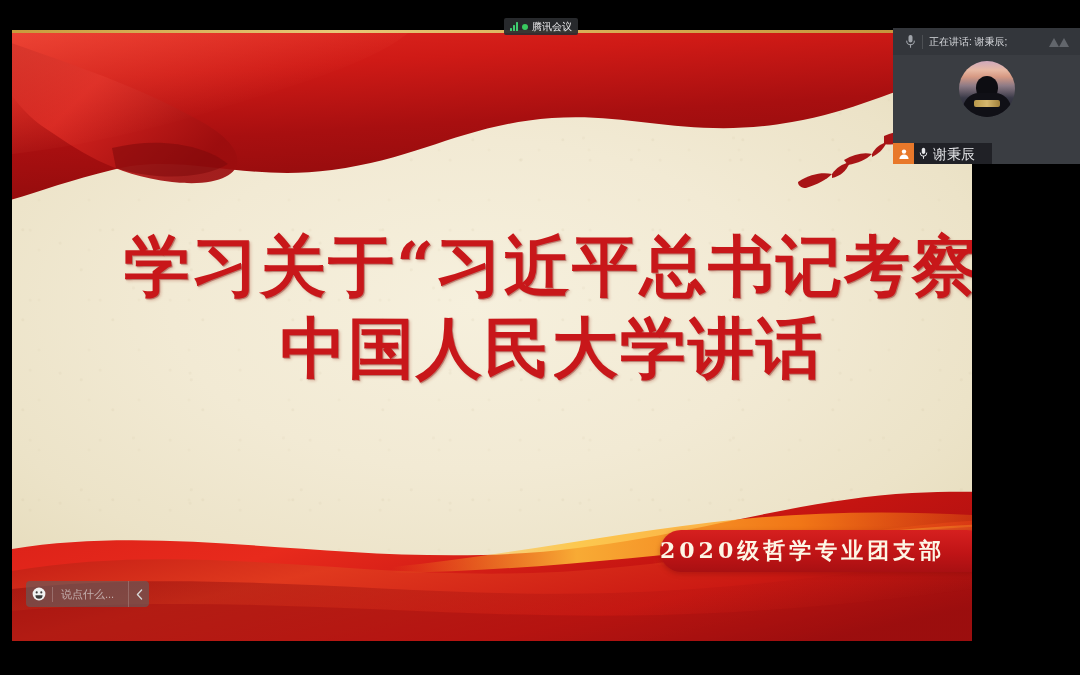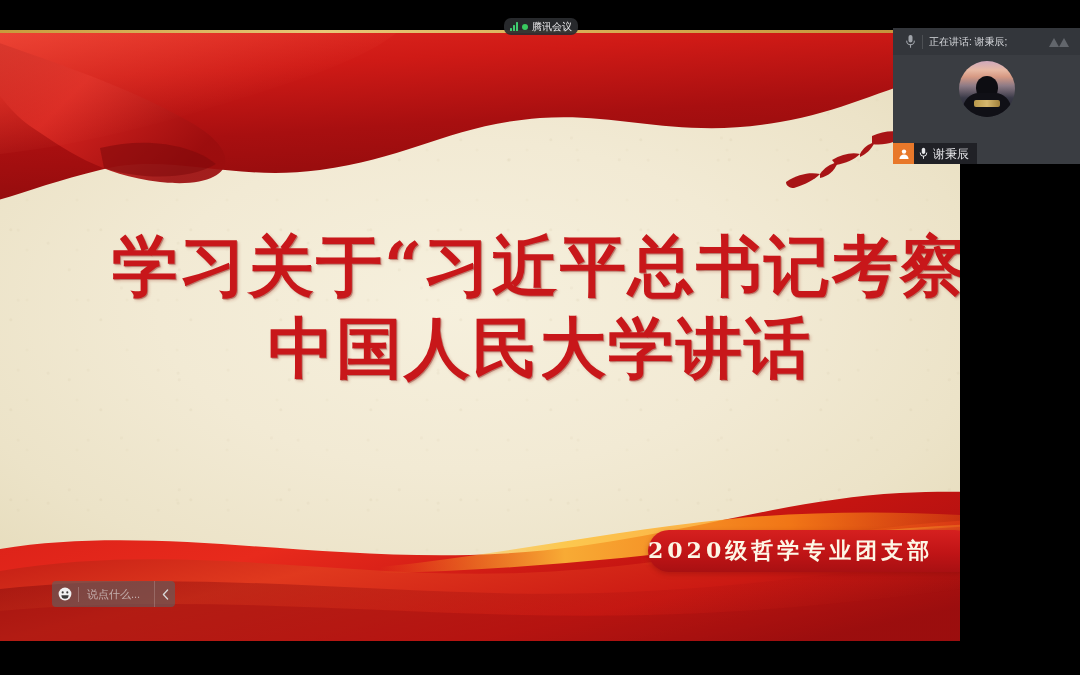--- a/index.html
+++ b/index.html
@@ -28,21 +28,21 @@
     width: 1080px;
     background: #000000;
     z-index: 60;
   }
   .letterbox.top { top: 0; height: 30px; }
   .letterbox.bottom { top: 641px; height: 34px; }
 
   
   #slide {
     position: absolute;
-    left: 0;
+    left: 12px;
     top: 30px;
     width: 960px;
     height: 611px;
     overflow: hidden;
     background:
       radial-gradient(ellipse 70% 60% at 48% 45%, #f6f0dd 0%, #f2ead4 45%, #ece3c8 78%, #e6dcbc 100%);
   }
   
   #slide::after {
     content: "";
@@ -138,21 +138,21 @@
   
   .status-pill {
     position: absolute;
     left: 504px; top: 18px;
     height: 15px;
     display: flex;
     align-items: center;
     gap: 4px;
     padding: 1px 6px;
     background: rgba(42,44,48,.92);
-    border-radius: 7px;
+    border-radius: 2px;
     z-index: 70;
   }
   .signal-icon { display: flex; align-items: flex-end; gap: 1px; height: 9px; }
   .signal-icon i { width: 2px; background: #3ecb6f; display: block; border-radius: .5px; }
   .signal-icon i:nth-child(1) { height: 3px; }
   .signal-icon i:nth-child(2) { height: 6px; }
   .signal-icon i:nth-child(3) { height: 9px; }
   .green-dot { width: 6px; height: 6px; border-radius: 50%; background: #39c95f; }
   .status-text {
     font-size: 10px;
@@ -262,38 +262,37 @@
     background: #e8782a;
     display: flex; align-items: center; justify-content: center;
     flex: 0 0 auto;
   }
   .name-mic {
     width: 18px; height: 21px;
     display: flex; align-items: center; justify-content: center;
     flex: 0 0 auto;
   }
   .name-text {
-    font-size: 12px;
+    font-size: 14px;
     color: #e6e7ea;
-    padding: 0 8px 0 1px;
+    padding: 0 17px 0 1px;
     white-space: nowrap;
     line-height: 12px;
   }
 
   
   #chat-bar {
     position: absolute;
     left: 14px; top: 551px;
     height: 26px;
     display: flex;
     align-items: center;
     background: rgba(96,96,96,.62);
     border-radius: 4px;
     z-index: 85;
-    margin-left: 38px;
   }
   .chat-emoji {
     width: 26px; height: 26px;
     display: flex; align-items: center; justify-content: center;
     flex: 0 0 auto;
   }
   .chat-sep {
     width: 1px; height: 15px;
     background: rgba(255,255,255,.22);
     flex: 0 0 auto;

